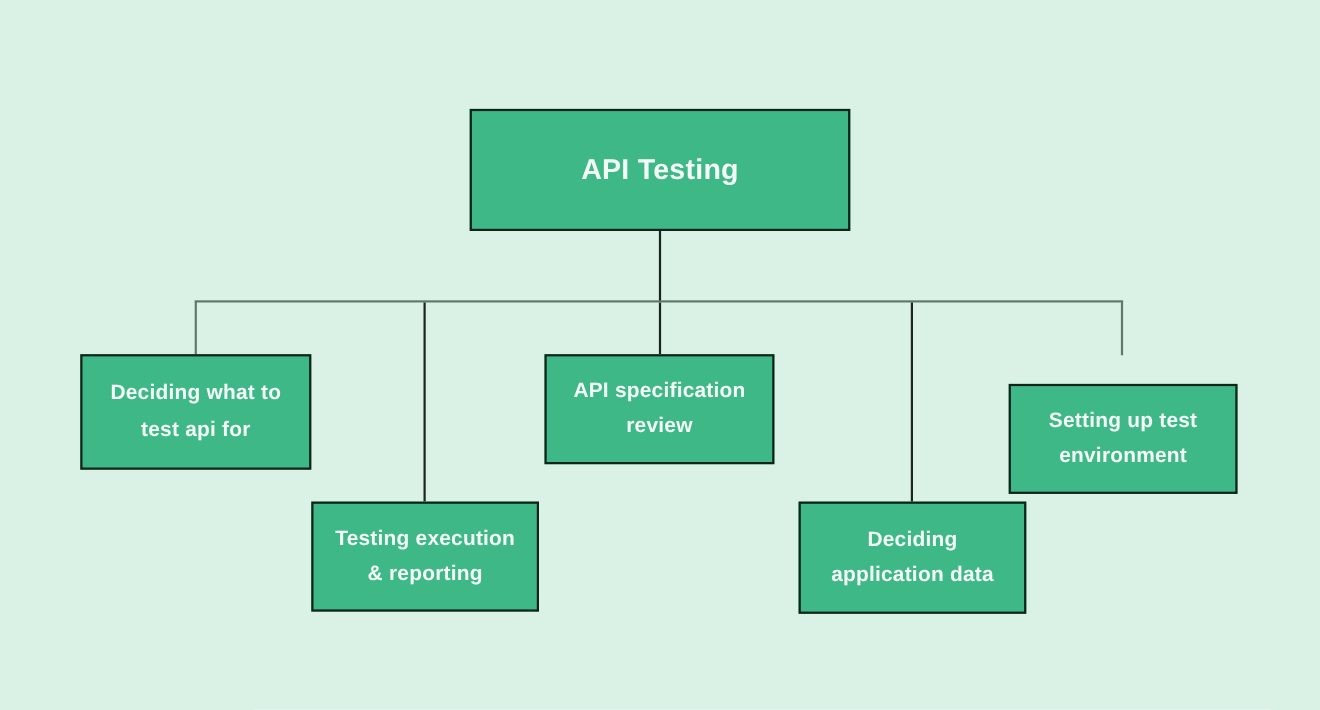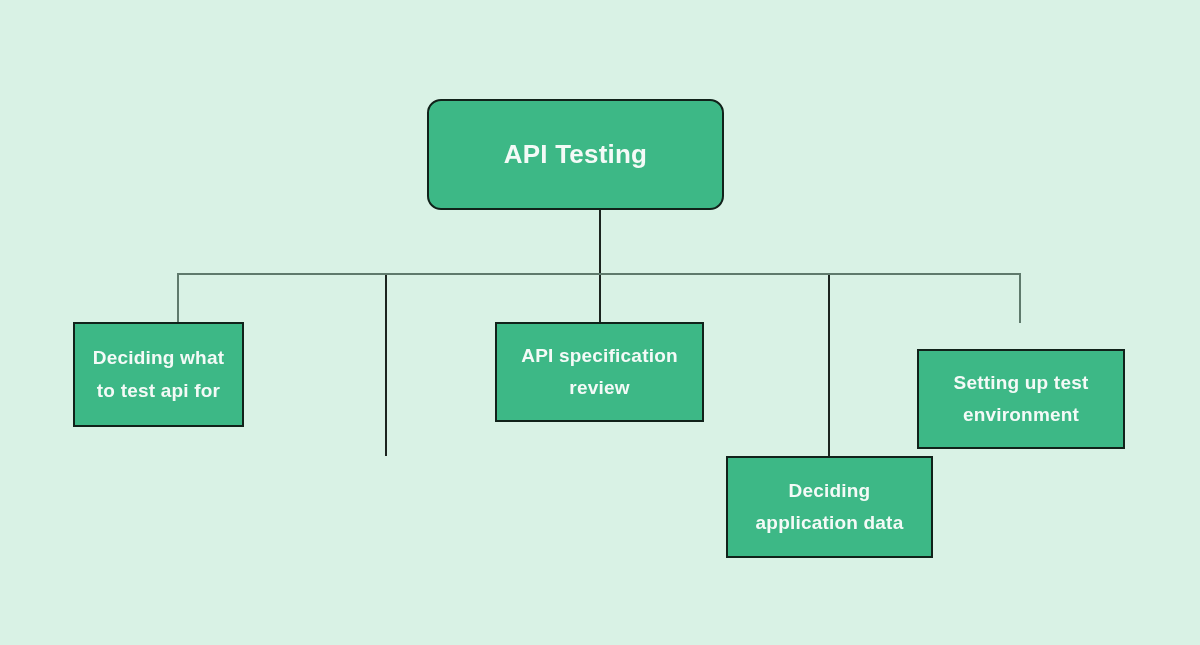--- a/index.html
+++ b/index.html
@@ -31,27 +31,27 @@
     justify-content: center;
     text-align: center;
   }
   .node .label {
     font-weight: bold;
     line-height: 1.7;
     letter-spacing: 0.2px;
   }
   .node-root {
     left: 427px; top: 99px;
-    width: 297px; height: 111px; border-radius: 14px;
+    width: 346px; height: 111px;
   }
   .node-root .label { font-size: 26px; line-height: 1.2; }
   .node-child { padding: 8px 14px; }
   .node-child .label { font-size: 19px; }
 
-  .node-deciding   { left: 73px;  top: 322px; width: 171px; height: 105px; }
+  .node-deciding   { left: 73px;  top: 322px; width: 210px; height: 105px; }
   .node-testing    { left: 283px; top: 456px; width: 207px; height: 100px; }
   .node-spec       { left: 495px; top: 322px; width: 209px; height: 100px; justify-content: center; }
   .node-combining  { left: 726px; top: 456px; width: 207px; height: 102px; }
   .node-environment{ left: 917px; top: 323px; width: 208px; height: 100px; margin-top: 26px; }
 
   .line { position: absolute; }
   .line-v { width: 2px; }
   .line-h { height: 2px; }
   .gray  { background: var(--line-gray); }
   .dark  { background: var(--line-dark); }
@@ -82,20 +82,23 @@
   <div class="line line-v dark connector-drop-combining"></div>
 
   <div class="node node-root">
     <span class="label">API Testing</span>
   </div>
 
   <div class="node node-child node-deciding">
     <span class="label">Deciding what to test api for</span>
   </div>
 
+  <div class="node node-child node-testing">
+    <span class="label">Testing execution &amp; reporting</span>
+  </div>
 
   <div class="node node-child node-spec">
     <span class="label">API specification review</span>
   </div>
 
   <div class="node node-child node-combining">
     <span class="label">Deciding application data</span>
   </div>
 
   <div class="node node-child node-environment">

